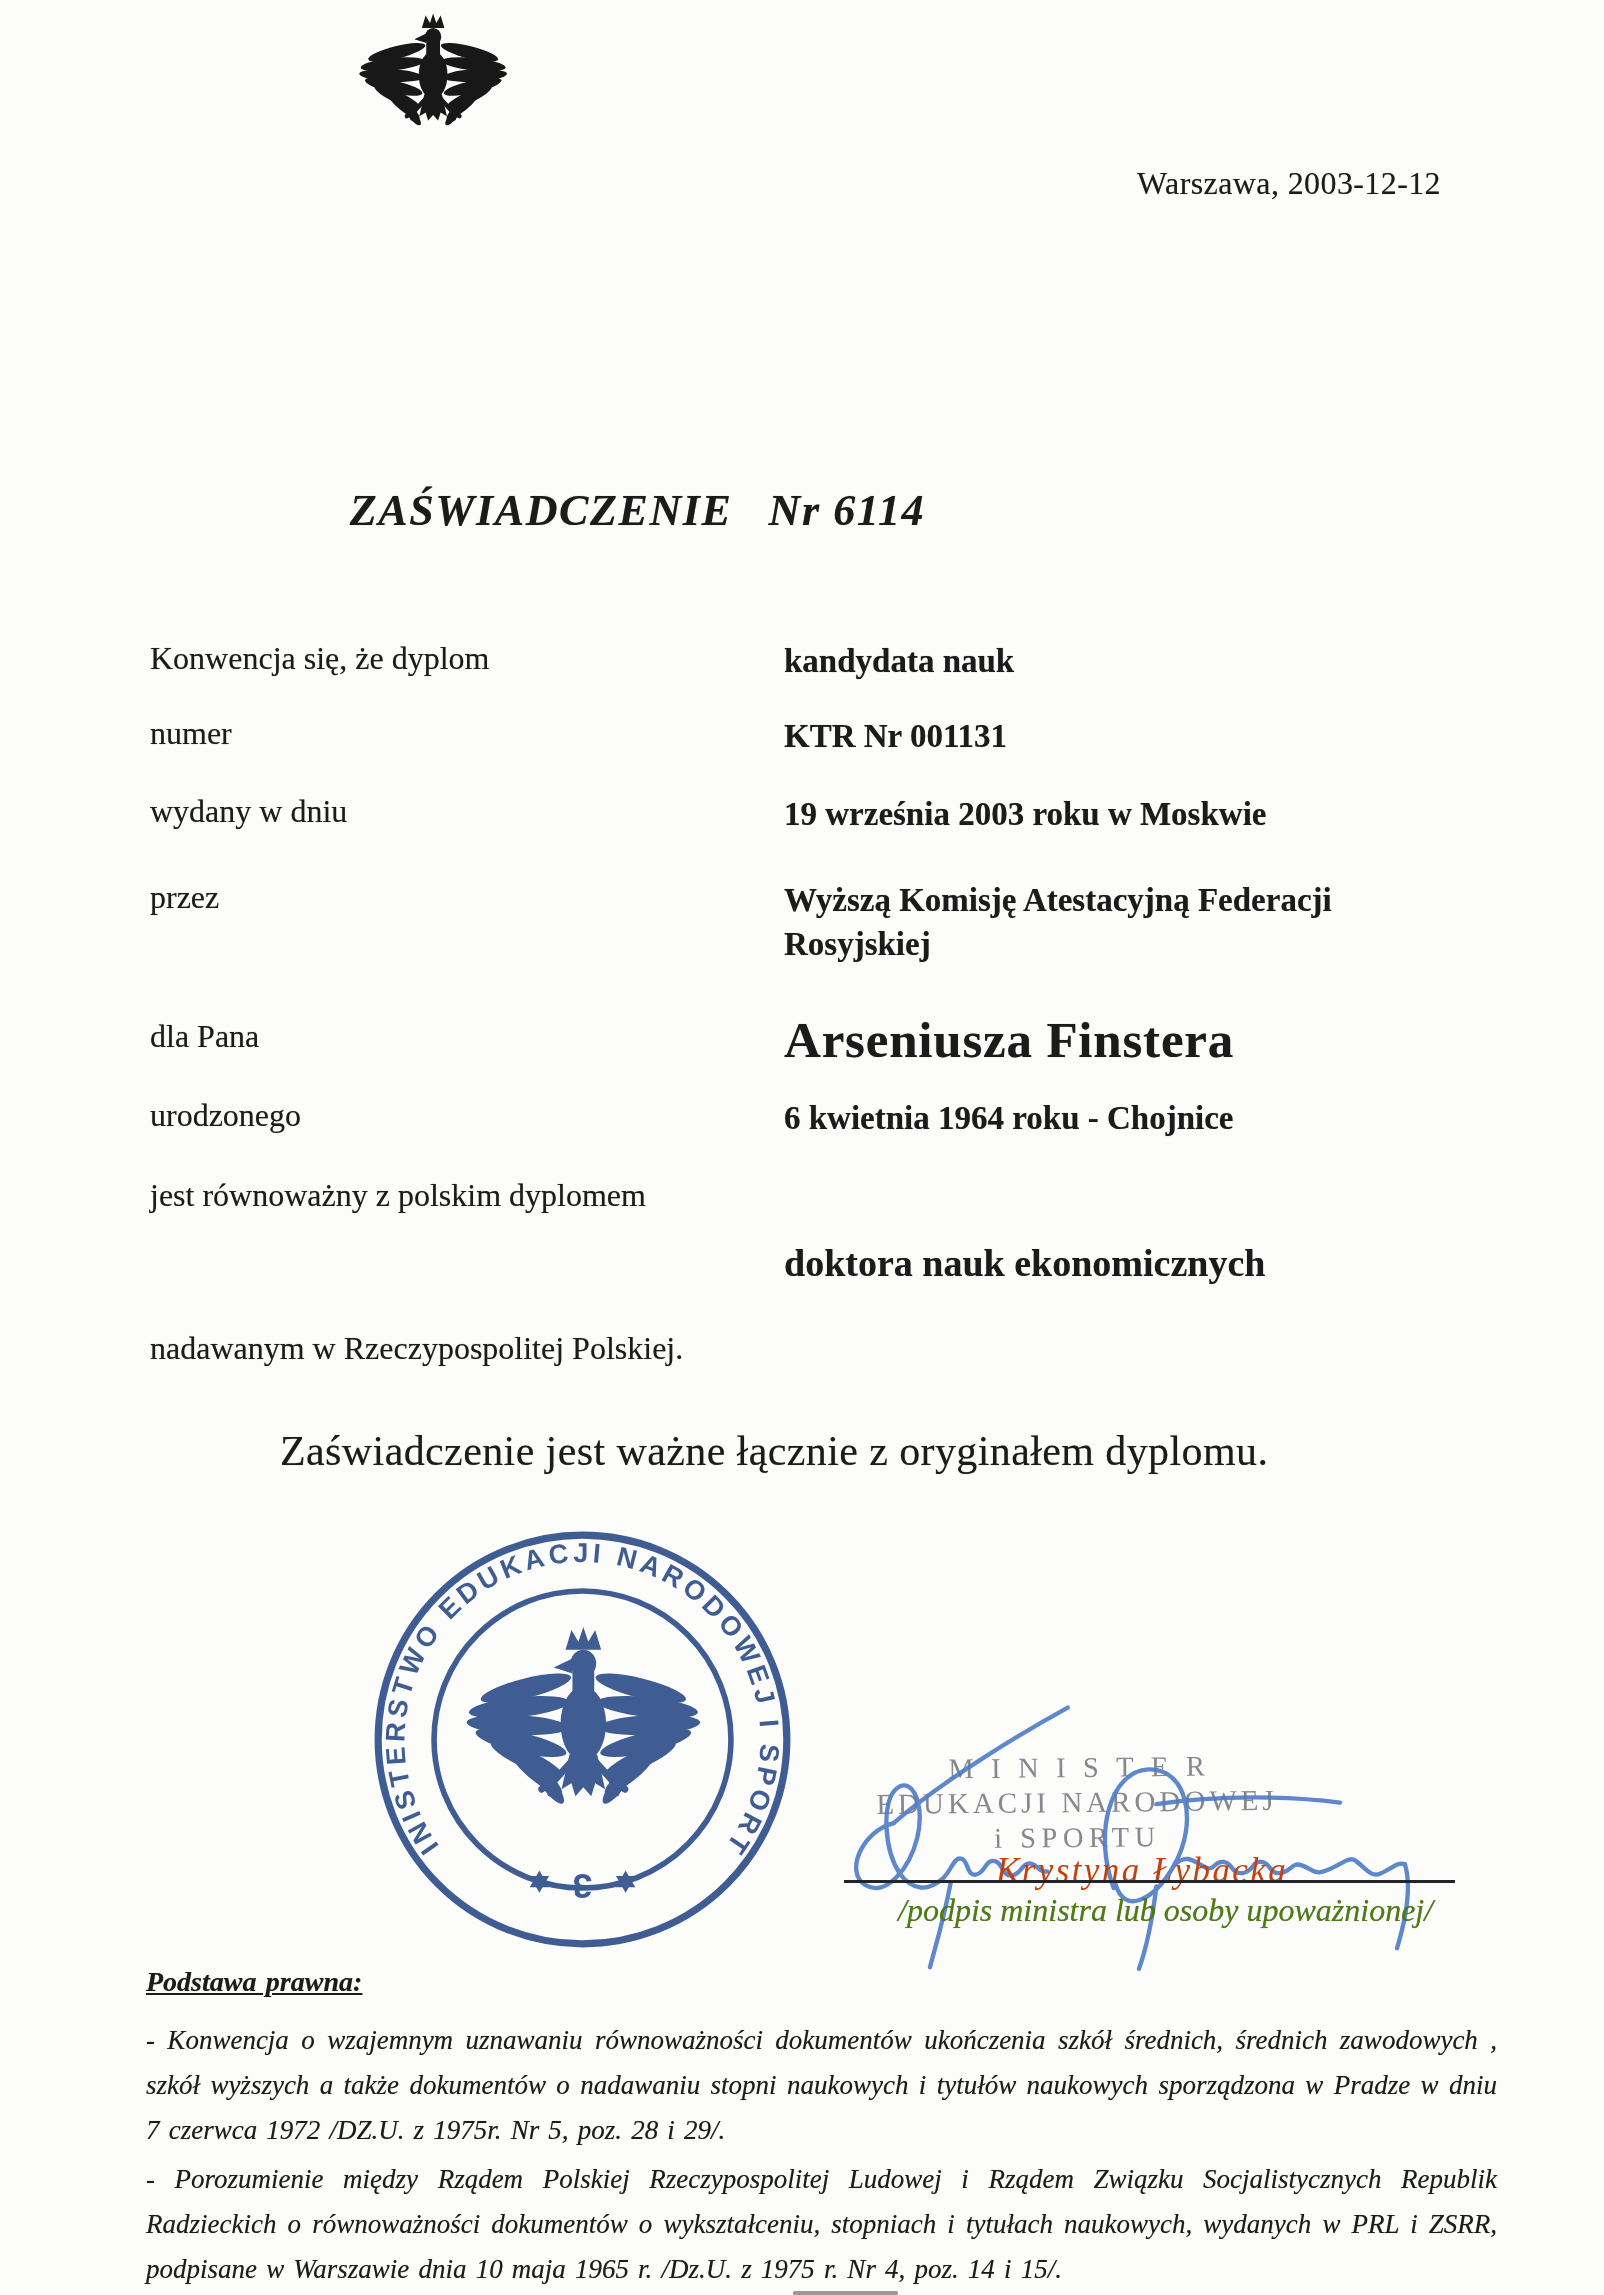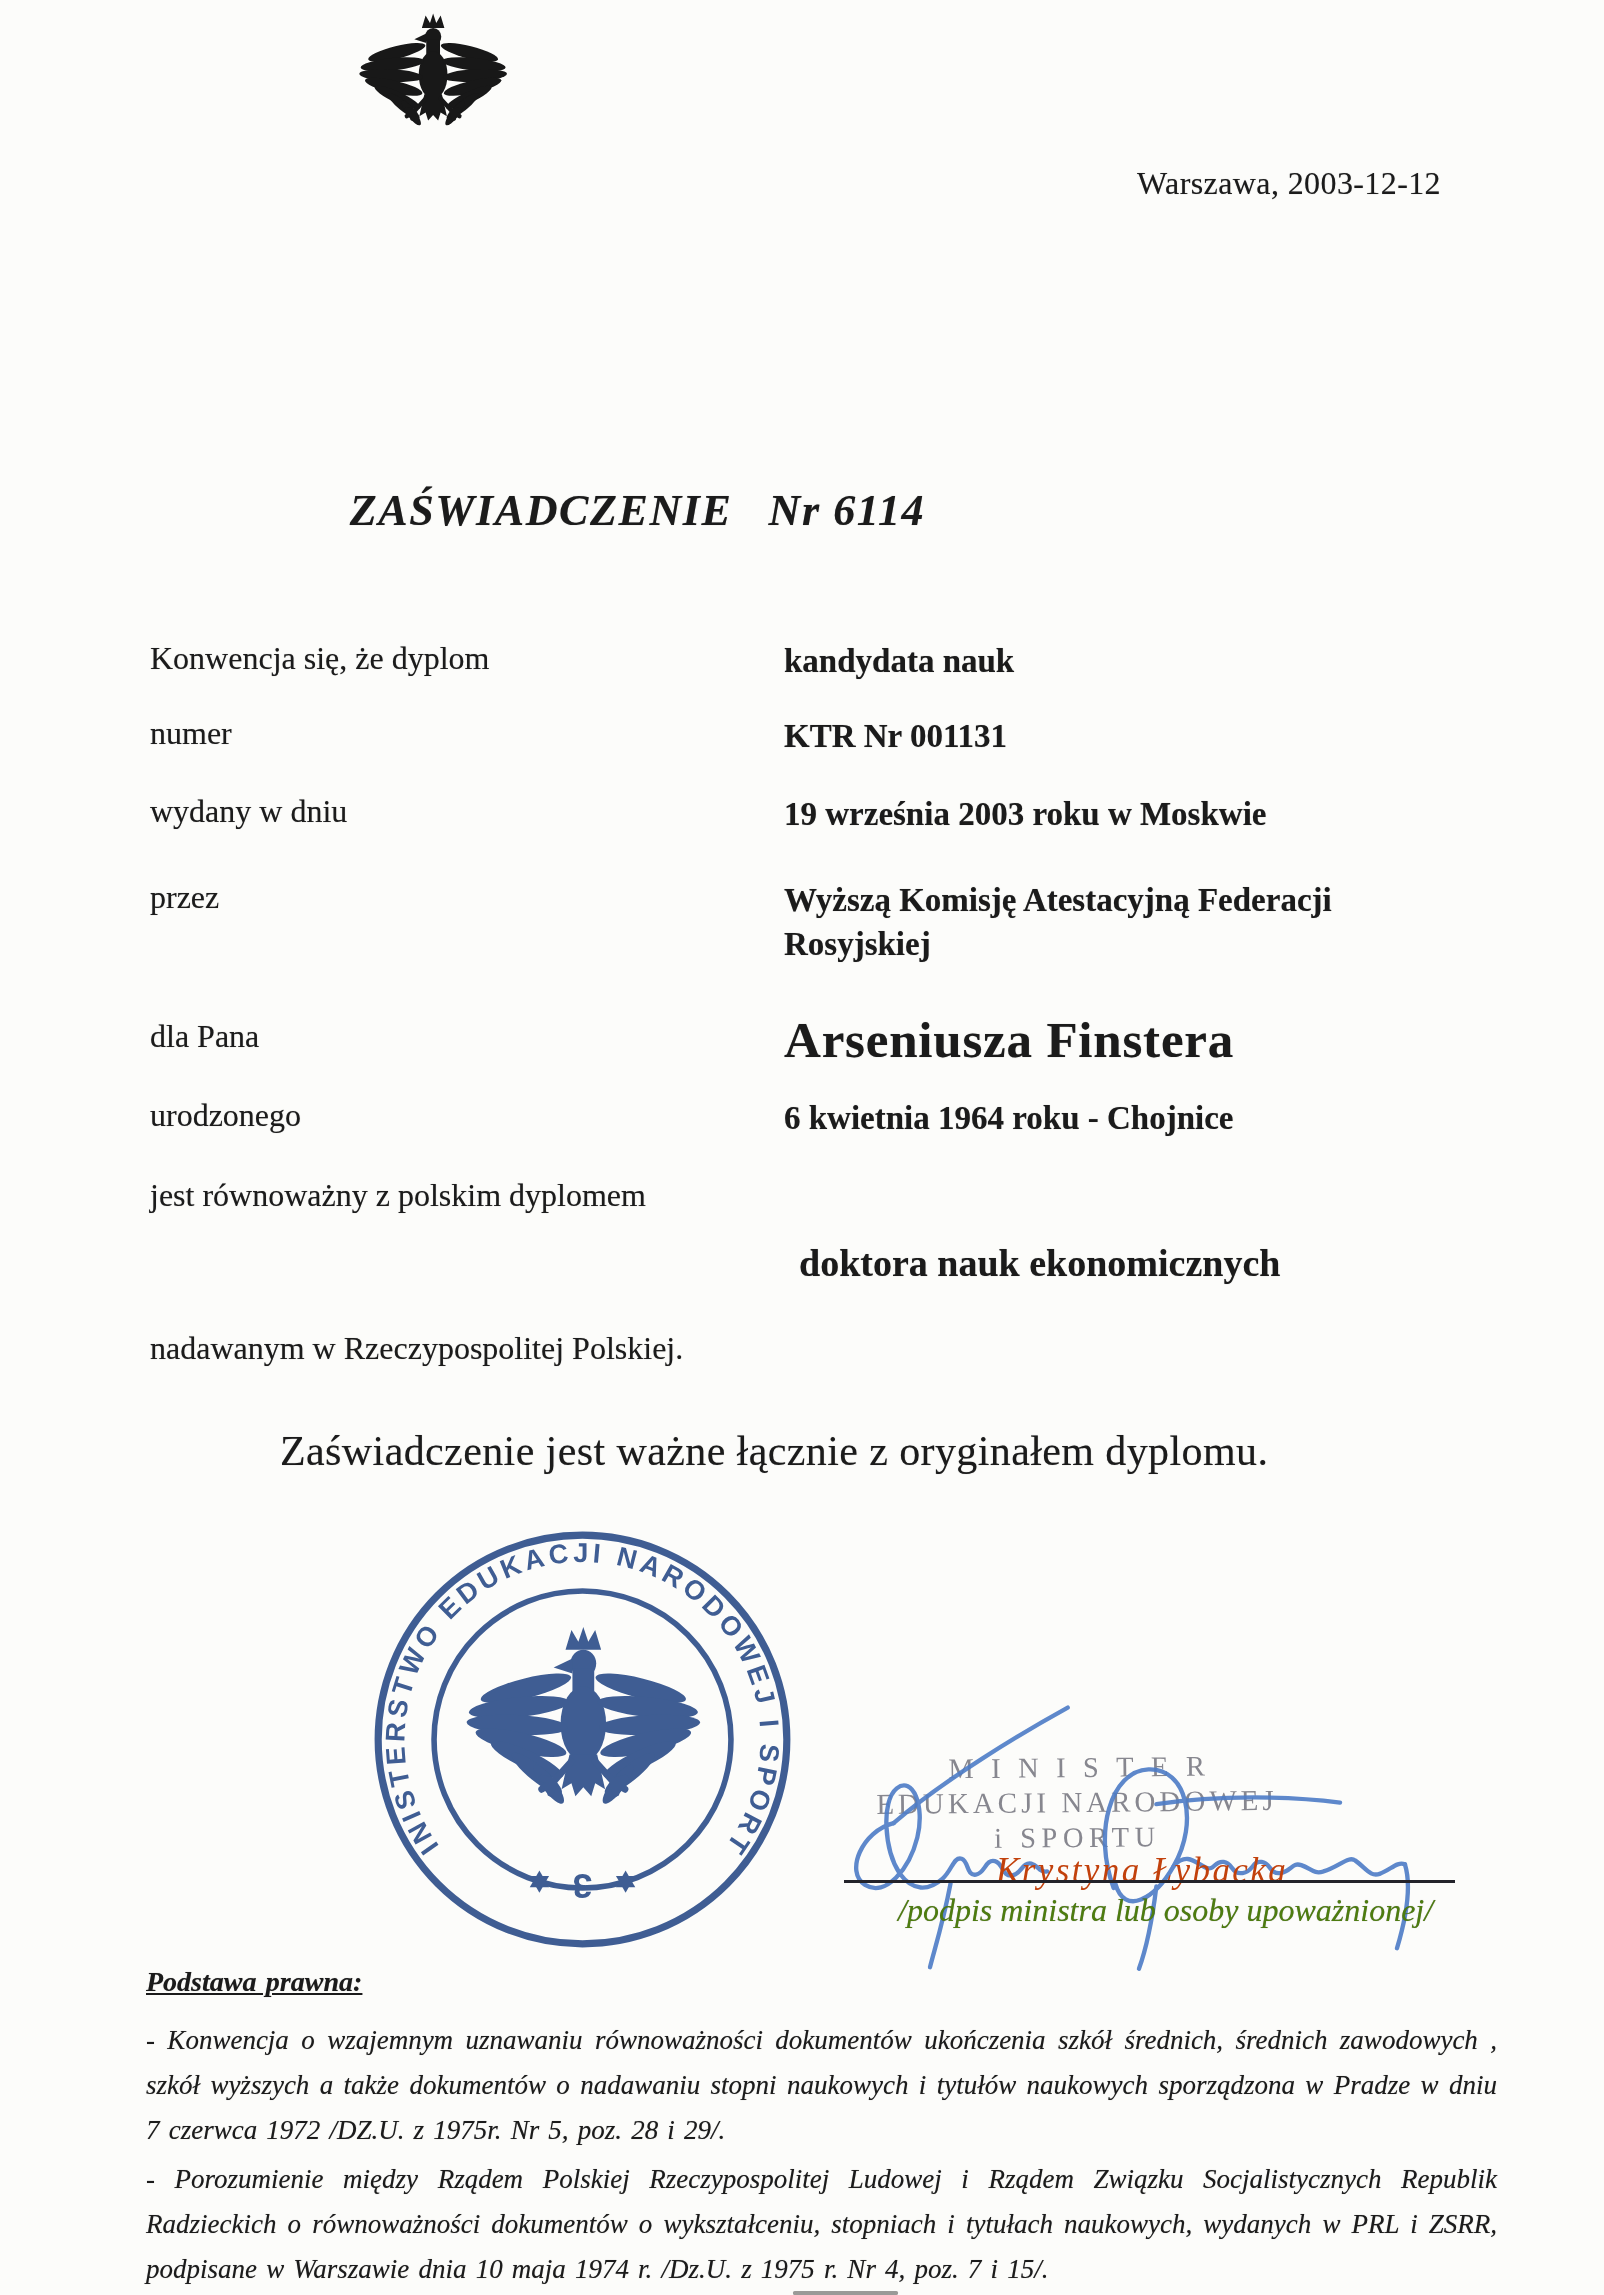--- a/index.html
+++ b/index.html
@@ -35,21 +35,21 @@
     position:absolute; left:0; top:485px; width:1275px;
     text-align:center; font-size:44px; font-weight:bold; font-style:italic;
     letter-spacing:1.6px;
   }
   .doc-title .gap{ display:inline-block; width:36px; }
 
   .srow{ position:absolute; left:0; width:1604px; }
   .srow .lbl{ position:absolute; left:150px; top:0; width:570px; font-size:32px; }
   .srow .val{ position:absolute; left:784px; top:0; width:641px; font-size:33px; font-weight:bold; line-height:1.33; }
   .srow.name-row .val{ font-size:51px; letter-spacing:0.8px; }
-  .srow.degree-row .val{ font-size:38px;margin-left:15px; }
+  .srow.degree-row .val{ font-size:38px; }
 
   .validity{
     position:absolute; left:280px; top:1427px;
     font-size:42px; font-weight:normal; letter-spacing:0.4px;
   }
 
   .seal{ position:absolute; left:367px; top:1524px; width:431px; height:431px; opacity:.93; }
 
   .office-stamp{
     position:absolute; left:871px; top:1750px; width:412px;
@@ -238,19 +238,19 @@
     </g>
   </svg>
 
   <div class="signer-name">Krystyna Łybacka</div>
   <div class="sig-line"></div>
   <div class="sig-caption ink">/podpis ministra lub osoby upoważnionej/</div>
 
   <div class="legal">
     <div class="heading ink">Podstawa prawna:</div>
     <p class="ink">-  Konwencja o wzajemnym uznawaniu równoważności dokumentów ukończenia szkół średnich, średnich zawodowych , szkół wyższych a także dokumentów o nadawaniu stopni naukowych i tytułów naukowych  sporządzona w Pradze  w dniu 7 czerwca 1972 /DZ.U. z 1975r. Nr 5, poz. 28 i 29/.</p>
-    <p class="ink">-  Porozumienie między Rządem Polskiej Rzeczypospolitej Ludowej i Rządem Związku Socjalistycznych Republik Radzieckich o równoważności dokumentów o wykształceniu, stopniach i tytułach naukowych, wydanych w PRL i ZSRR, podpisane w Warszawie dnia 10 maja 1974 r. /Dz.U. z 1975 r. Nr 4, poz. 7 i 15/.</p>
+    <p class="ink">-  Porozumienie między Rządem Polskiej Rzeczypospolitej Ludowej i Rządem Związku Socjalistycznych Republik Radzieckich o równoważności dokumentów o wykształceniu, stopniach i tytułach naukowych, wydanych w PRL i ZSRR, podpisane w Warszawie dnia 10 maja 1965 r. /Dz.U. z 1975 r. Nr 4, poz. 14 i 15/.</p>
     <p class="ink">-  Umowa między Rządem Rzeczypospolitej Polskiej a Rządem Federacji Rosyjskiej o współpracy dziedzinie kultury, nauki i oświaty, sporządzona w Warszawie dnia 25 sierpnia 1993 r. /Dz.U. z 1994 r. nr 36 poz. 133/.</p>
   </div>
 
   <div class="scan-artifact"></div>
 </div>
 
 
 </body></html>

